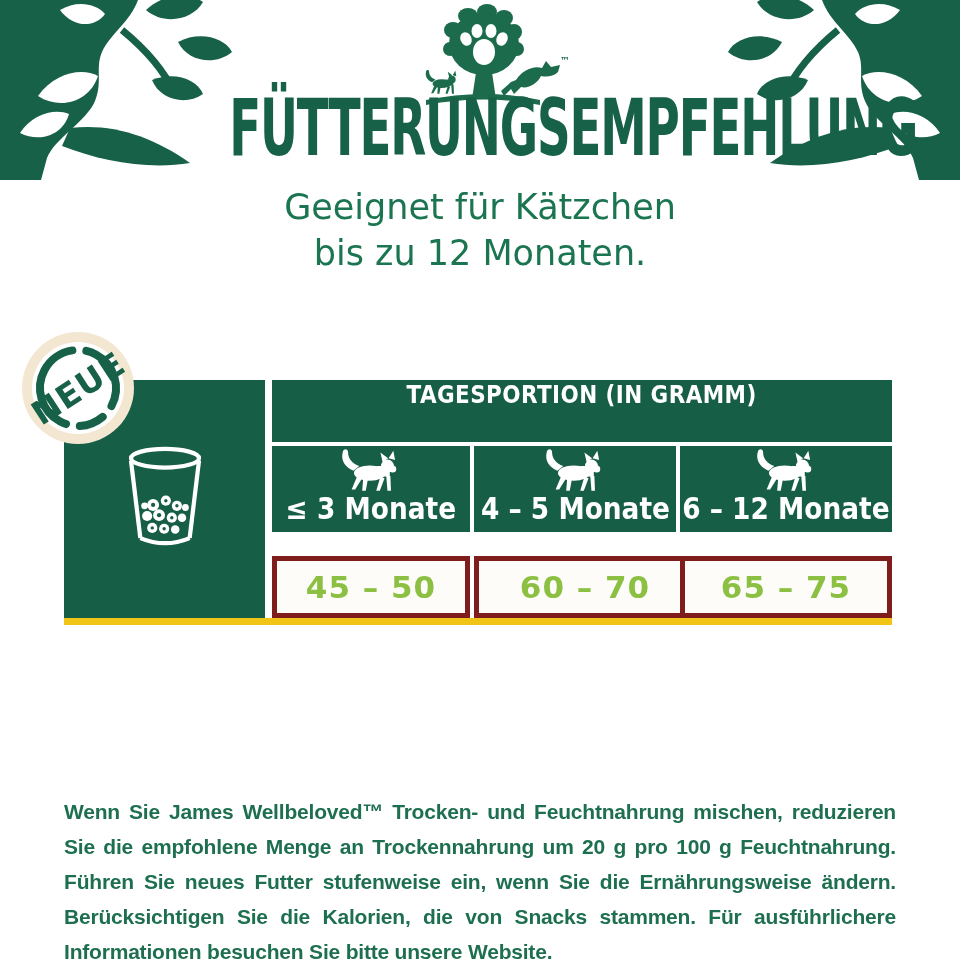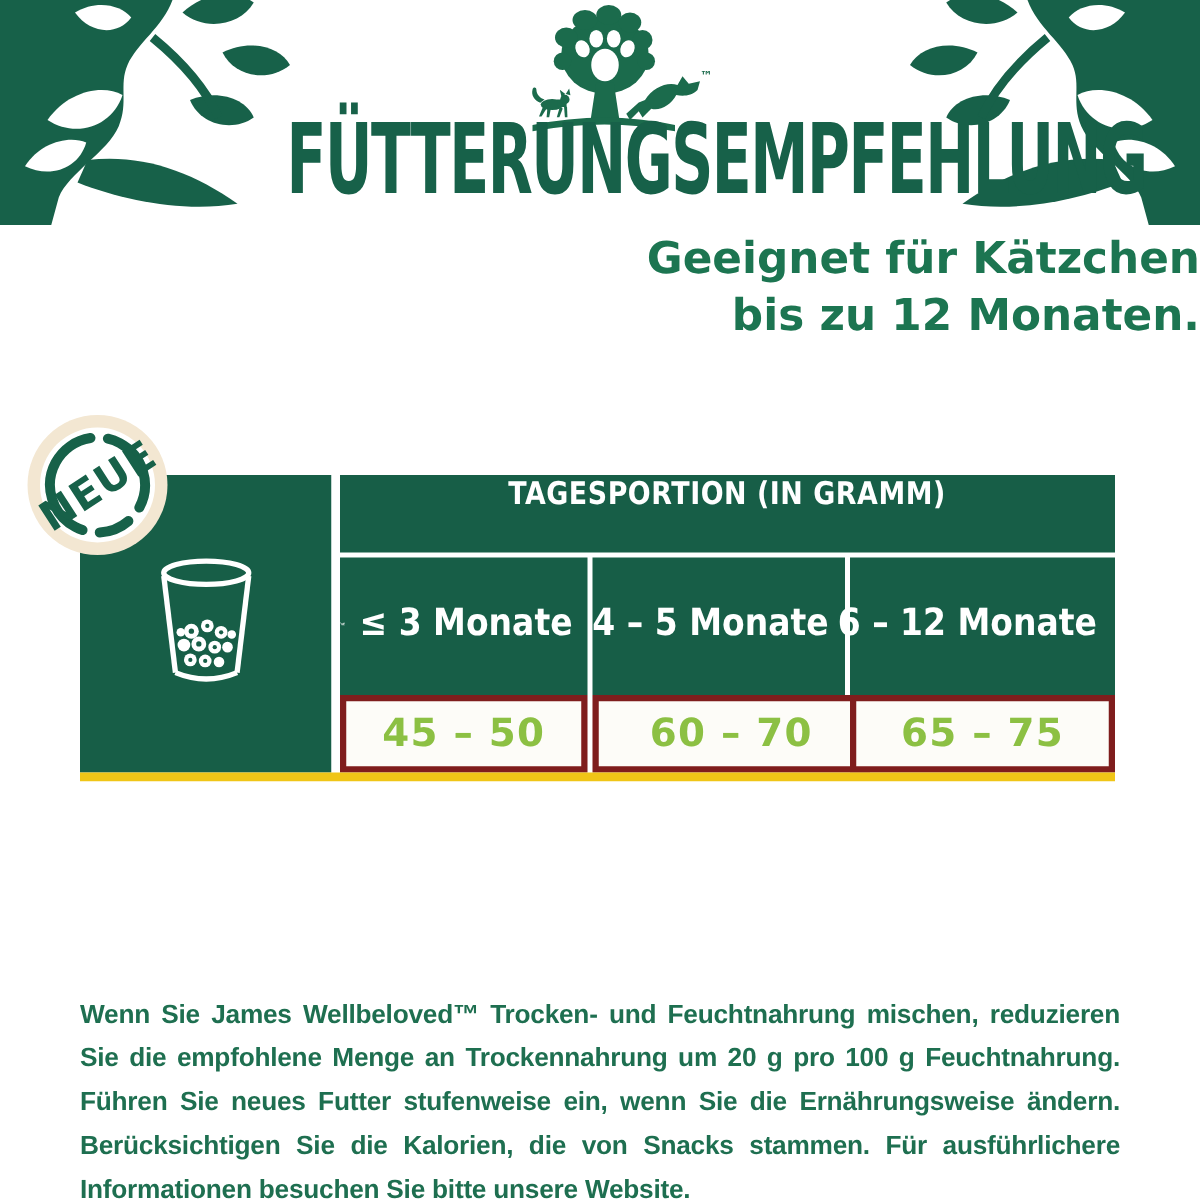--- a/index.html
+++ b/index.html
@@ -13,40 +13,40 @@
 
   
   .logo{position:absolute;left:392px;top:4px;width:184px;height:102px;}
 
   
   .title{position:absolute;left:0;right:0;top:88px;margin:0;text-align:center;
          color:#176149;font-weight:800;font-size:78px;line-height:80px;white-space:nowrap;}
   .title .condense{display:inline-block;transform:scaleX(0.60);transform-origin:center;letter-spacing:-2px;}
 
   
-  .subtitle{position:absolute;left:0;right:0;top:184px;text-align:right;color:#1C7551;
-            font-weight:bold;font-size:35px;line-height:46px;letter-spacing:0px;}
+  .subtitle{position:absolute;left:0;right:0;top:184px;text-align:center;color:#1C7551;
+            font-weight:normal;font-size:35px;line-height:46px;letter-spacing:0px;}
 
   
   .badge{position:absolute;left:16px;top:326px;width:124px;height:124px;z-index:5;}
   .badge svg{position:absolute;left:0;top:0;}
   .badge-text{position:absolute;left:0;top:0;width:124px;height:124px;display:flex;
               align-items:center;justify-content:center;transform:rotate(-33deg);
               color:#176149;font-weight:800;font-size:33px;letter-spacing:1px;}
 
   
   .ftable{position:absolute;left:64px;top:378px;width:828px;height:247px;}
   .green{background:#175E47;}
   .col-left{position:absolute;left:0;top:2px;width:201px;height:238px;
             display:flex;align-items:center;justify-content:center;}
   .thead{position:absolute;left:208px;top:2px;width:620px;height:62px;
          display:flex;justify-content:center;color:#fff;
          font-weight:800;font-size:25px;white-space:nowrap;}
   .thead .condense90{display:inline-block;transform:scaleX(0.86);letter-spacing:0.5px;}
-  .cat-cell{position:absolute;top:68px;height:110px;display:flex;flex-direction:row;
+  .cat-cell{position:absolute;top:68px;height:86px;display:flex;flex-direction:column;
             align-items:center;justify-content:flex-end;padding-bottom:6px;box-sizing:border-box;}
   .cat-cell svg{margin-bottom:-2px;}
   .age{color:#fff;font-weight:800;font-size:30px;white-space:nowrap;transform:scaleX(0.88);}
   .c1{left:208px;width:198px;}
   .c2{left:410px;width:202px;}
   .c3{left:616px;width:212px;}
   .val-cell{position:absolute;top:178px;height:62px;background:#FDFCF8;border:5px solid #7f1d1d;
             box-sizing:border-box;display:flex;align-items:center;justify-content:center;
             color:#8CC043;font-weight:800;font-size:31px;letter-spacing:1px;}
   .v1{left:208px;width:198px;}

